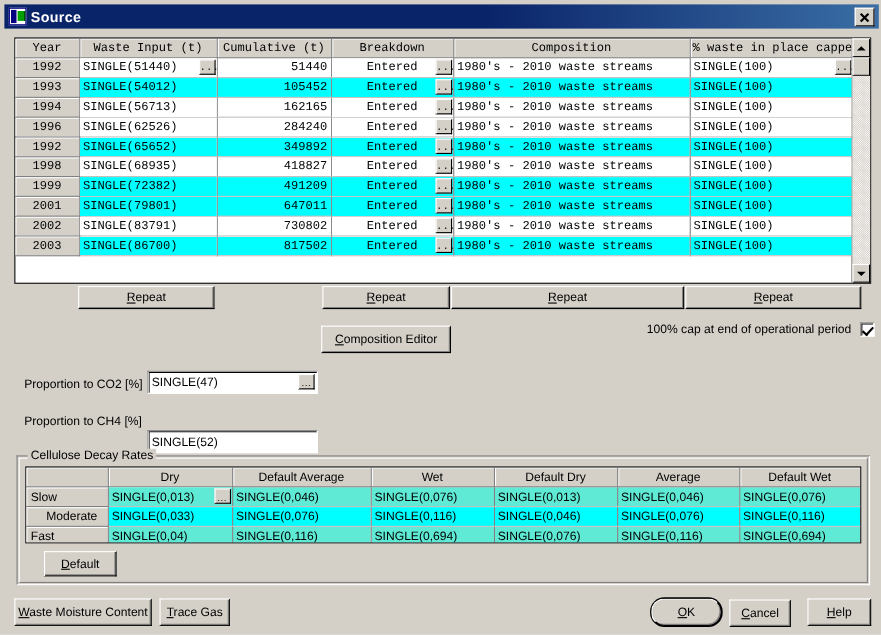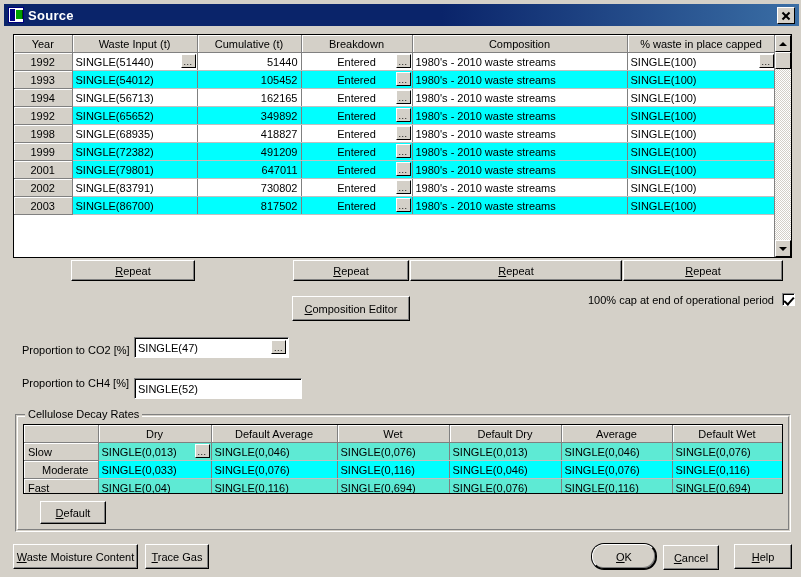--- a/index.html
+++ b/index.html
@@ -88,20 +88,21 @@
 
   
   .grid-wrap {
     position: absolute;
     left: 11px; top: 32px;
     width: 779px; height: 224px;
     background: #ffffff;
     border: 1px solid #000000;
     box-sizing: border-box;
     display: flex;
+    font-family: Liberation Mono, monospace;
   }
   .grid-body {
     flex: 1 1 auto;
     overflow: hidden;
     position: relative;
   }
   table.grid {
     border-collapse: collapse;
     table-layout: fixed;
     width: 100%;
@@ -435,20 +436,28 @@
               <td class="withbtn"><span>SINGLE(100)</span></td>
             </tr>
             <tr class="">
               <td class="yr"><span>1994</span></td>
               <td class="withbtn"><span>SINGLE(56713)</span></td>
               <td class="num"><span>162165</span></td>
               <td class="ctr withbtn"><span>Entered</span><span class="cellbtn">...</span></td>
               <td><span>1980's - 2010 waste streams</span></td>
               <td class="withbtn"><span>SINGLE(100)</span></td>
             </tr>
+            <tr class="">
+              <td class="yr"><span>1996</span></td>
+              <td class="withbtn"><span>SINGLE(62526)</span></td>
+              <td class="num"><span>284240</span></td>
+              <td class="ctr withbtn"><span>Entered</span><span class="cellbtn">...</span></td>
+              <td><span>1980's - 2010 waste streams</span></td>
+              <td class="withbtn"><span>SINGLE(100)</span></td>
+            </tr>
             <tr class="sel ">
               <td class="yr"><span>1992</span></td>
               <td class="withbtn"><span>SINGLE(65652)</span></td>
               <td class="num"><span>349892</span></td>
               <td class="ctr withbtn"><span>Entered</span><span class="cellbtn">...</span></td>
               <td><span>1980's - 2010 waste streams</span></td>
               <td class="withbtn"><span>SINGLE(100)</span></td>
             </tr>
             <tr class="">
               <td class="yr"><span>1998</span></td>
@@ -527,21 +536,21 @@
     <span class="cb-box checked"></span>
   </div>
 
   <div class="field-label" style="left:20px; top:342px;">Proportion to CO2 [%]</div>
   <div class="textfield" style="left:132px; top:335px; width:155px; height:21px;">
     <span>SINGLE(47)</span>
     <span class="fbtn">...</span>
   </div>
 
   <div class="field-label" style="left:20px; top:375px;">Proportion to CH4 [%]</div>
-  <div class="textfield" style="left:132px; top:376px; width:168px; height:21px;">
+  <div class="textfield" style="left:132px; top:389px; width:155px; height:21px;">
     <span>SINGLE(52)</span>
   </div>
 
   <div class="groupbox" style="left:13px; top:412px; width:776px; height:118px;">
     <div class="inner-edge"></div>
     <div class="gb-title">Cellulose Decay Rates</div>
   </div>
 
   <div class="decay-wrap" style="left:21px; top:422px; width:760px; height:70px;">
     <table class="decay">

